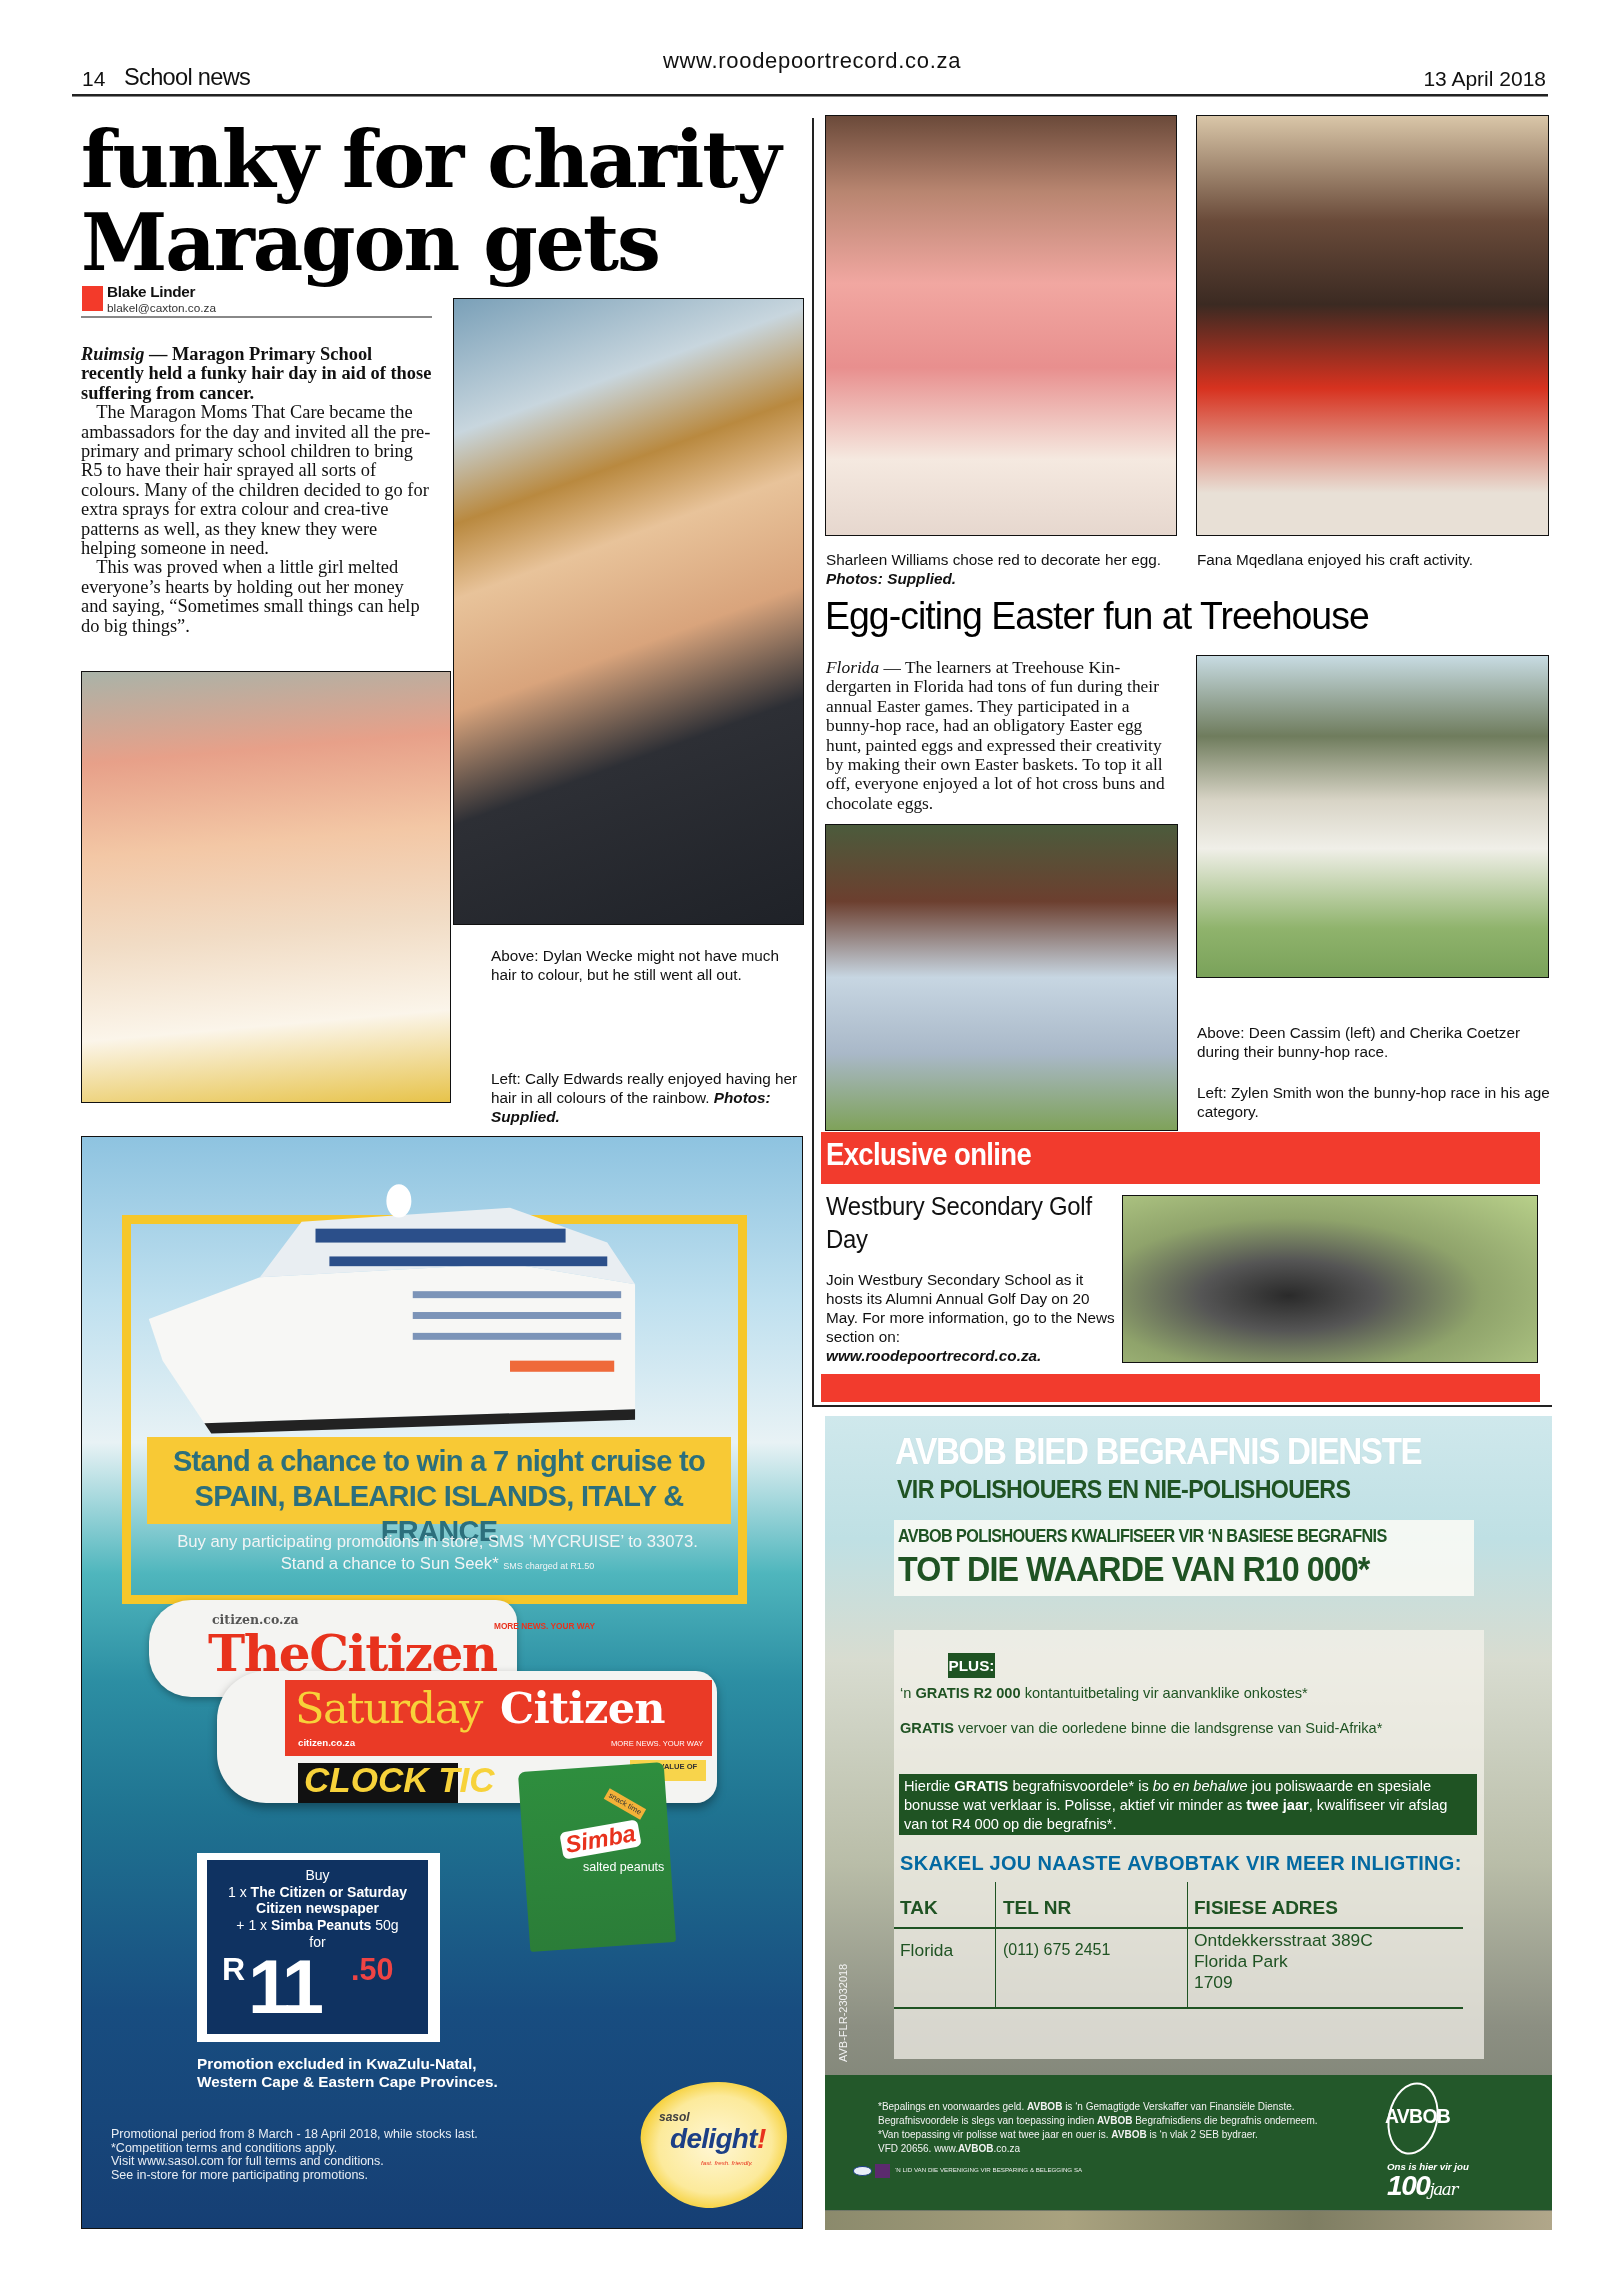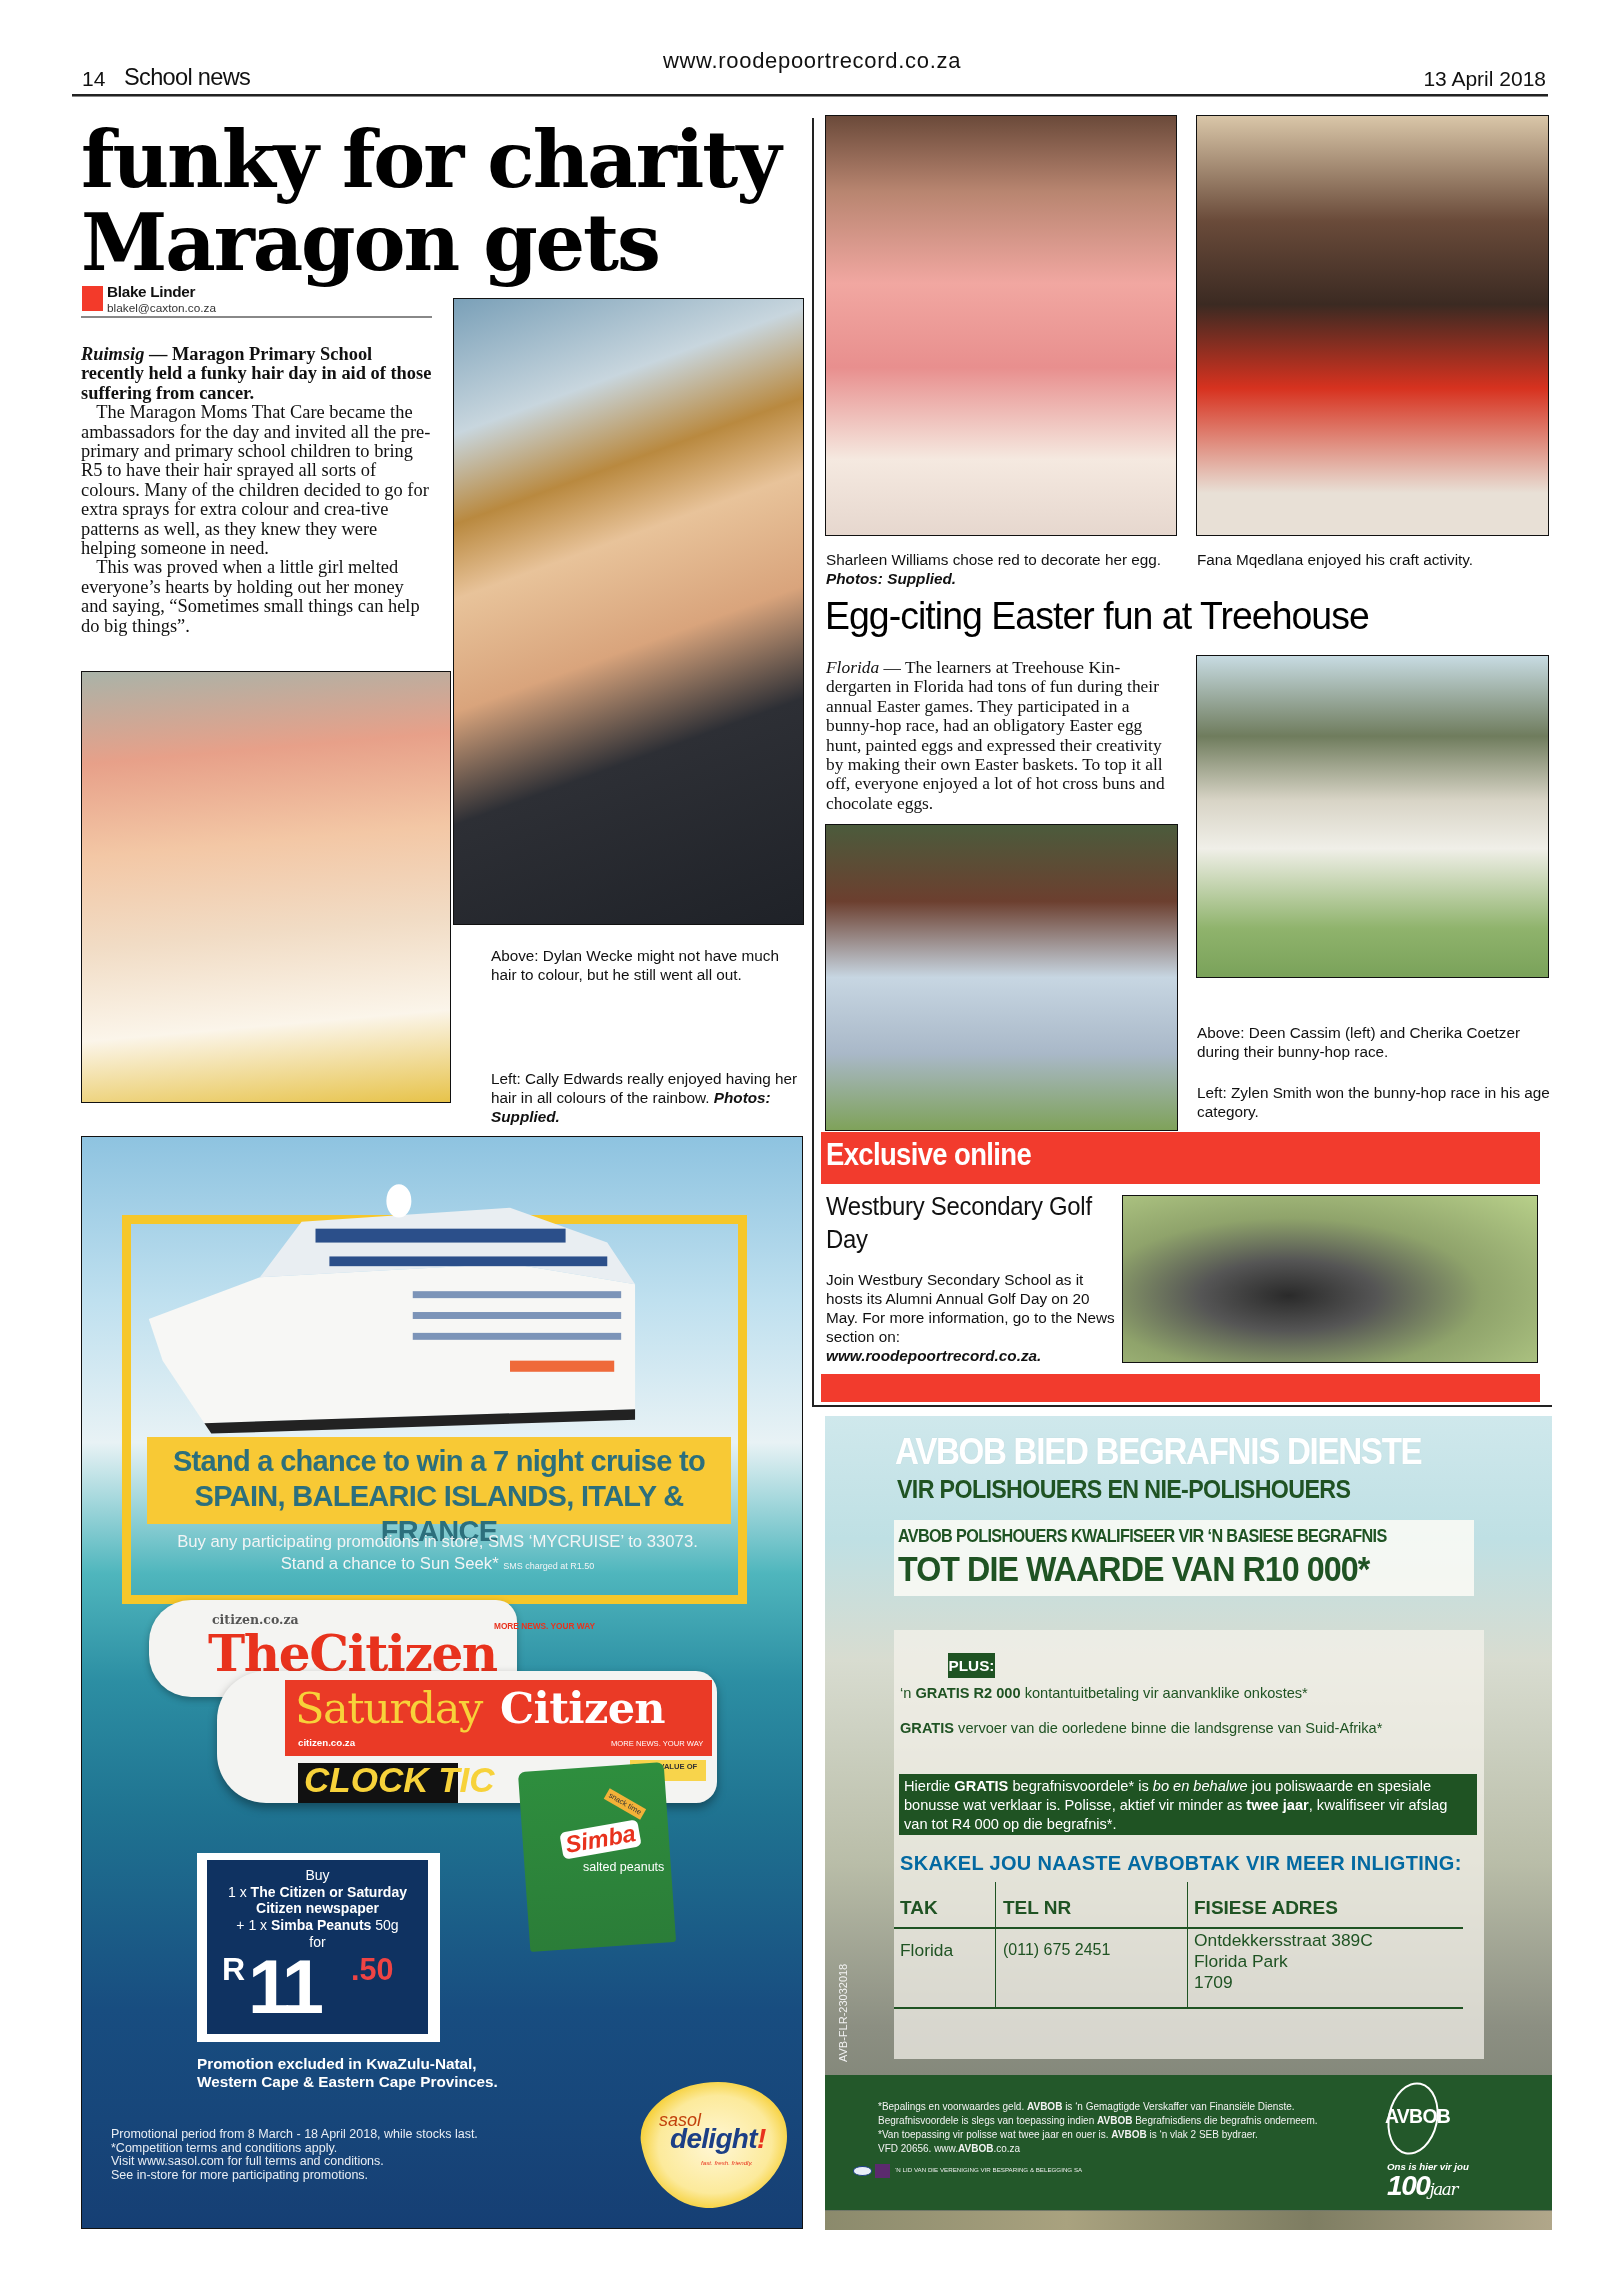--- a/index.html
+++ b/index.html
@@ -96,21 +96,21 @@
   .price-box { left: 197px; top: 1853px; width: 243px; height: 189px; background: #fff; }
   .price-inner { left: 207px; top: 1860px; width: 221px; height: 174px; background: #0f3261; }
   .price-text { left: 207px; top: 1867px; width: 221px; text-align: center; color: #fff; font-size: 14px; line-height: 16.7px; }
   .price-text b { font-weight: bold; }
   .price-r { left: 222px; top: 1951px; font-size: 32px; font-weight: bold; color: #fff; }
   .price-big { left: 248px; top: 1949px; font-size: 76px; font-weight: bold; color: #fff; letter-spacing: -4.2px; line-height: 76px; }
   .price-cents { left: 351px; top: 1952px; font-size: 30.5px; font-weight: bold; color: #ef4444; }
   .promo-excl { left: 197px; top: 2055px; color: #fff; font-size: 15.3px; line-height: 18px; font-weight: bold; }
   .promo-fine { left: 111px; top: 2128px; color: #e9eef4; font-size: 12.5px; line-height: 13.5px; }
   .sasol-blob { left: 642px; top: 2082px; width: 146px; height: 125px; background: radial-gradient(ellipse at 50% 50%, #fff7d6 0%, #fcea9b 55%, #f5c91e 80%, #e6b400 100%); border-radius: 48% 52% 55% 45% / 40% 45% 55% 60%; transform: rotate(-8deg); }
-  .sasol-word { left: 659px; top: 2110px; font-size: 18px; font-style: italic; color: #c2410c; font-weight: normal; }
+  .sasol-word { left: 659px; top: 2110px; font-size: 12px; font-style: italic; color: #404040; font-weight: bold; }
   .sasol-delight { left: 670px; top: 2123px; font-size: 28px; font-style: italic; color: #1c3f86; font-weight: bold; letter-spacing: -0.7px; }
   .sasol-delight .bang { color: #e8321d; }
   .sasol-tag { left: 701px; top: 2159px; font-size: 6.2px; font-style: italic; color: #e8321d; }
 
   
   .avbob-ad { left: 825px; top: 1416px; width: 727px; height: 814px;
     background: linear-gradient(180deg, #cfe8ec 0%, #bfe0e4 15%, #d8dcd0 30%, #b9bda8 55%, #8c8f82 75%, #6e7566 100%); overflow: hidden; }
   .avbob-h1 { left: 895px; top: 1431px; font-size: 36px; font-weight: bold; color: #fff; letter-spacing: -1.4px; transform: scaleX(0.92); transform-origin: left; text-shadow: 0 0 1.4px rgba(0,0,0,.08); }
   .avbob-h2 { left: 897px; top: 1475px; font-size: 25px; font-weight: bold; color: #1f5323; letter-spacing: -0.7px; transform: scaleX(0.93); transform-origin: left; }
   .avbob-panel1 { left: 894px; top: 1520px; width: 580px; height: 76px; background: rgba(250,250,245,0.88); }

